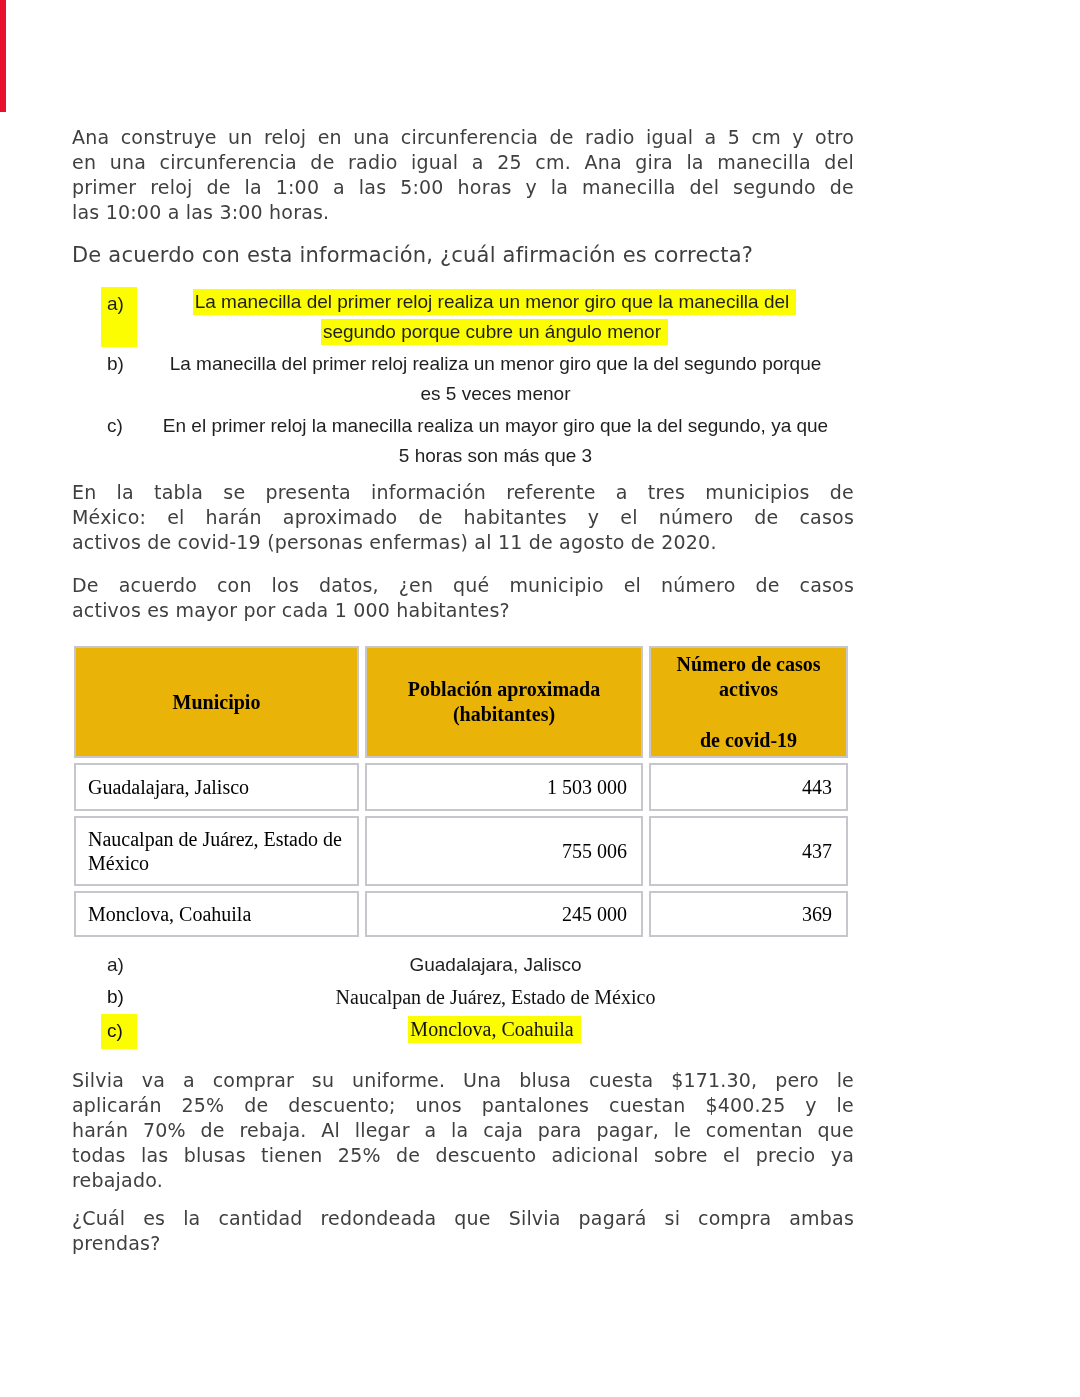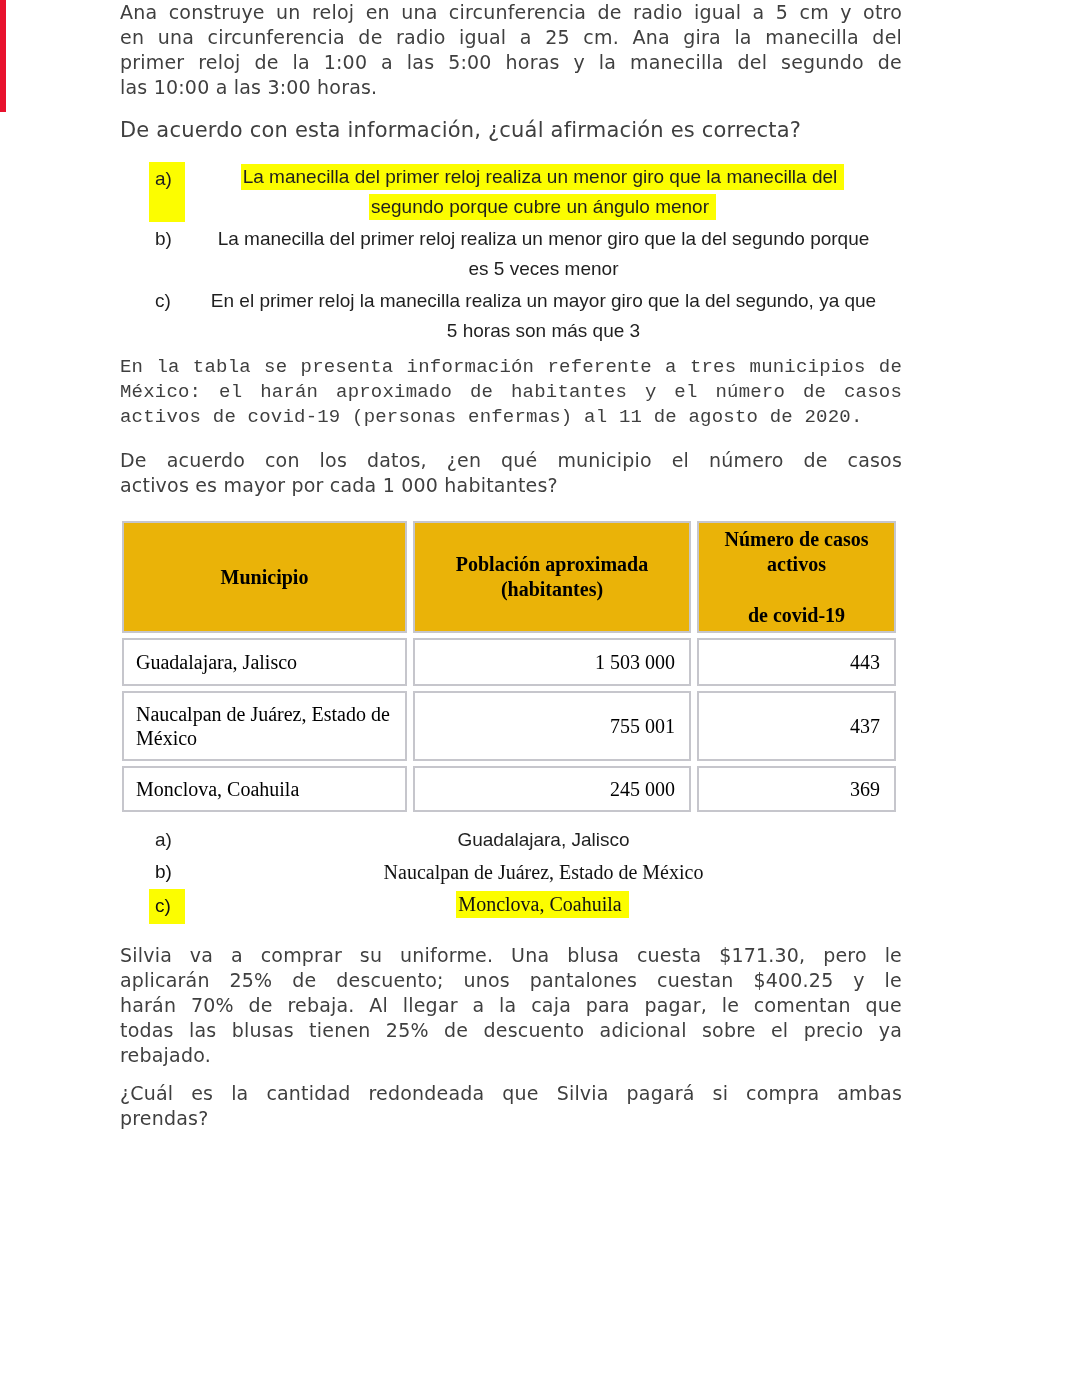--- a/index.html
+++ b/index.html
@@ -1,21 +1,21 @@
 <!DOCTYPE html>
 <html><head>
 <meta charset="utf-8">
 <style>
   html,body { margin:0; padding:0; }
   body {
     width:1080px; height:1397px; background:#ffffff; position:relative;
     font-family:"DejaVu Sans", sans-serif; color:#3f3f3f; overflow:hidden;
   }
   .red-bar { position:absolute; left:0; top:0; width:6px; height:112px; background:#e8112d; }
-  .doc { width:782px; margin-left:120px; }
+  .doc { width:782px; margin-left:72px; padding-top:125px; }
 
   
   .para { font-size:19px; line-height:25px; letter-spacing:0.2px; }
   .just .ln { text-align:justify; text-align-last:justify; text-justify:inter-word; }
   .just .ln:last-child { text-align-last:left; }
 
   .prompt { margin-top:18px; font-size:21px; line-height:25px; letter-spacing:0.2px; }
 
   
   .options { margin-top:19px; }
@@ -24,21 +24,21 @@
   .opt .marker { flex:0 0 30px; width:30px; }
   .opt .opt-text { flex:1 1 auto; }
   .opt .ln { text-align:center; }
   .sans-opt { font-family:"Liberation Sans", sans-serif; font-size:19px; line-height:30px; }
   .serif-opt { font-family:"Liberation Serif", serif; font-size:20px; line-height:30px; color:#121212; }
   .serif-opt .marker { font-family:"Liberation Sans", sans-serif; font-size:19px; }
   .highlighted .marker { background:#fcfd00; padding:2px 0 3px 6px; margin-left:-6px; }
   .highlighted .opt-text .ln span { background:#fcfd00; padding:2px 7px 3px 2px; margin-left:-2px; }
 
   
-  .p2 { margin-top:9px;font-family:Liberation Mono, monospace; }
+  .p2 { margin-top:9px; }
   .q2 { margin-top:18px; }
   .p3 { margin-top:19px; }
   .q3 { margin-top:13px; }
 
   
   table.muni {
     margin-top:18px; margin-left:-4px;
     border-collapse:separate; border-spacing:6px 5px;
     width:786px; table-layout:fixed;
     font-family:"Liberation Serif", serif; font-size:20px; color:#000;
@@ -118,21 +118,21 @@
         <div class="sub2">de covid-19</div>
       </td>
     </tr>
     <tr class="row1">
       <td class="name">Guadalajara, Jalisco</td>
       <td class="num">1 503 000</td>
       <td class="num">443</td>
     </tr>
     <tr class="row2">
       <td class="name">Naucalpan de Juárez, Estado de México</td>
-      <td class="num">755 001</td>
+      <td class="num">755 006</td>
       <td class="num">437</td>
     </tr>
     <tr class="row3">
       <td class="name">Monclova, Coahuila</td>
       <td class="num">245 000</td>
       <td class="num">369</td>
     </tr>
   </tbody>
     </table>
 

